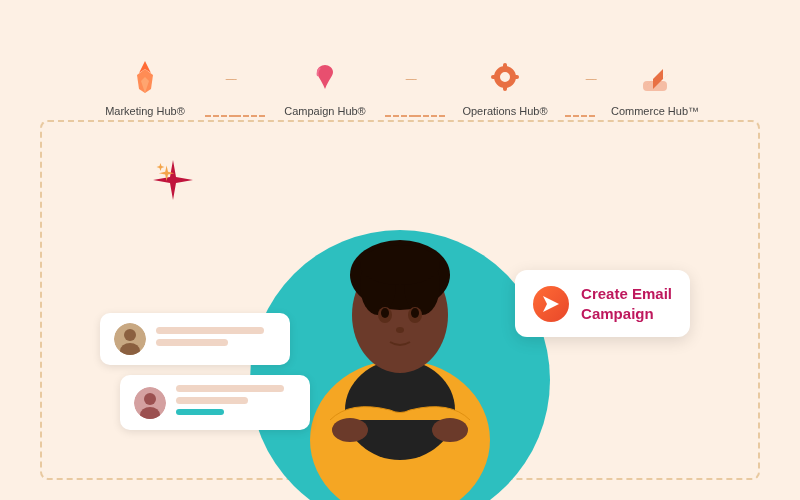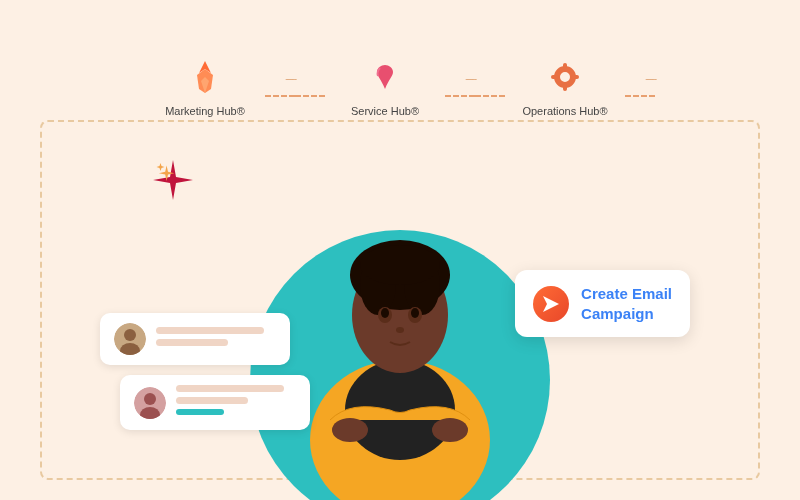--- a/index.html
+++ b/index.html
@@ -25,21 +25,21 @@
     }
 
     
     .hubs-row {
       position: absolute;
       top: 55px;
       left: 0;
       right: 0;
       display: flex;
       justify-content: center;
-      align-items: center;
+      align-items: flex-end;
       gap: 0;
       z-index: 2;
     }
 
     .hub-item {
       display: flex;
       flex-direction: column;
       align-items: center;
       width: 120px;
       position: relative;
@@ -159,21 +159,21 @@
       display: flex;
       align-items: center;
       justify-content: center;
       color: white;
       font-size: 16px;
     }
 
     .campaign-text {
       font-size: 15px;
       font-weight: 700;
-      color: #3b82f6;
+      color: #be185d;
       line-height: 1.3;
     }
 
     
     .person-svg {
       position: absolute;
       bottom: 0;
       left: 50%;
       transform: translateX(-50%);
       z-index: 3;
@@ -216,21 +216,21 @@
 
   <div class="hub-connector">
     <div class="connector-line"></div>
   </div>
 
   <div class="hub-item">
     <svg class="hub-icon" viewBox="0 0 44 44">
       <path d="M22 10 C18 10 14 13 14 17 C14 21 18 24 22 34 C26 24 30 21 30 17 C30 13 26 10 22 10Z" fill="#e84f6f"></path>
       <path d="M17 13 C15 15 14 18 15 21" fill="none" stroke="#f07090" stroke-width="2"></path>
     </svg>
-    <span class="hub-label">Service Hub®</span>
+    <span class="hub-label">Campaign Hub®</span>
   </div>
 
   <div class="hub-connector">
     <div class="connector-line"></div>
   </div>
 
 
   <div class="hub-connector">
     <div class="connector-line"></div>
   </div>
@@ -244,20 +244,27 @@
       <rect x="8" y="20" width="8" height="4" rx="2" fill="#e87043"></rect>
       <rect x="28" y="20" width="8" height="4" rx="2" fill="#e87043"></rect>
     </svg>
     <span class="hub-label">Operations Hub®</span>
   </div>
 
   <div class="hub-connector">
     <div class="connector-line"></div>
   </div>
 
+  <div class="hub-item">
+    <svg class="hub-icon" viewBox="0 0 44 44">
+      <rect x="10" y="26" width="24" height="10" rx="4" fill="#e87043" opacity="0.4"></rect>
+      <polygon points="14,30 30,14 30,24 36,18 20,34 20,24" fill="#e87043"></polygon>
+    </svg>
+    <span class="hub-label">Commerce Hub™</span>
+  </div>
 
 </div>
 
 <div class="sparkle" style="position:absolute; top:155px; left:148px; z-index:4; width:50px; height:50px;">
   <svg width="50" height="50" viewBox="0 0 50 50">
     <polygon points="25,5 28,22 45,25 28,28 25,45 22,28 5,25 22,22" fill="#c0143c"></polygon>
     <polygon points="38,35 40,44 49,46 40,48 38,57 36,48 27,46 36,44" fill="#f4a44a" transform="translate(-8,-14) scale(0.7)"></polygon>
     <polygon points="25,32 27,38 33,40 27,42 25,48 23,42 17,40 23,38" fill="#f4a44a" transform="translate(0,-8) scale(0.5)"></polygon>
   </svg>
 </div>

